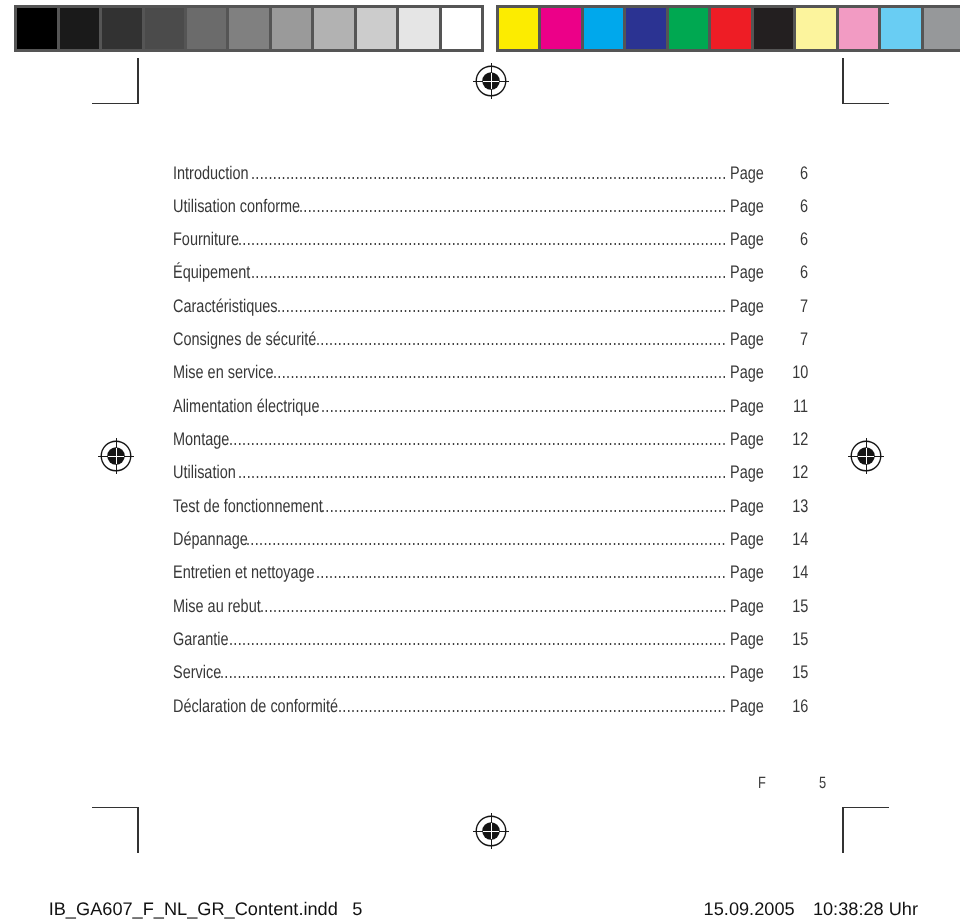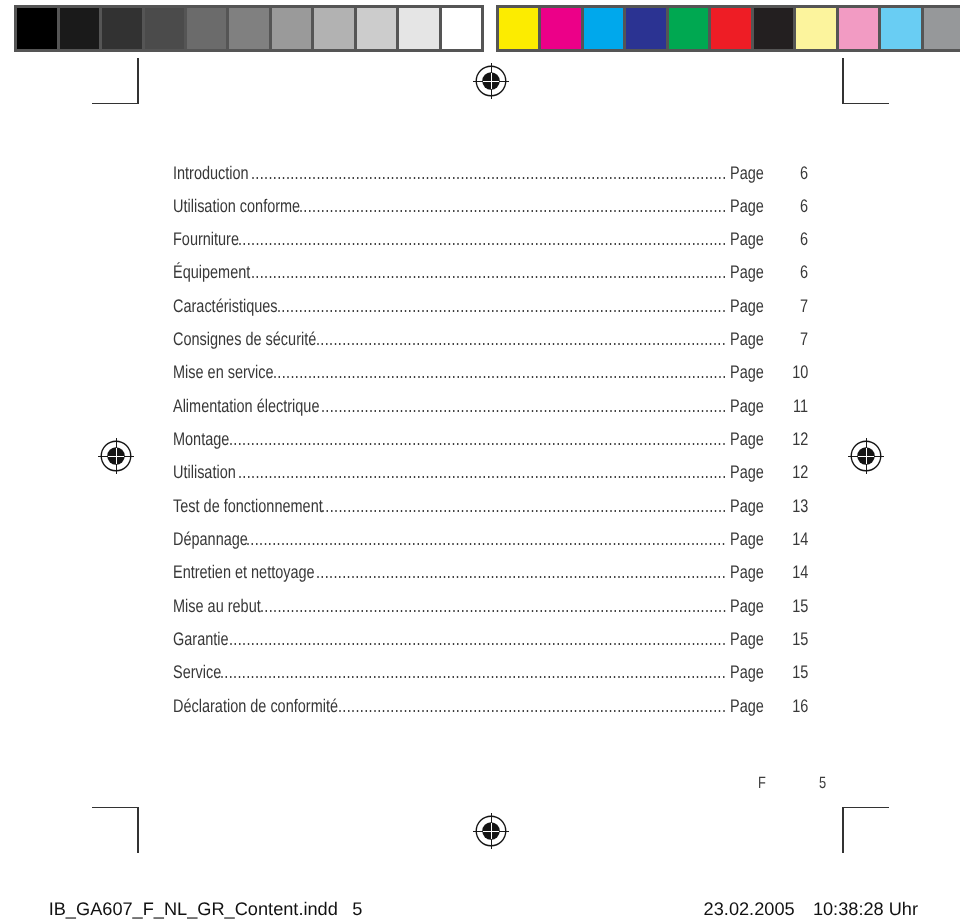--- a/index.html
+++ b/index.html
@@ -223,17 +223,17 @@
   <div id="page-footer" data-name="page-footer">
     <span data-name="language-code">F</span>
     <span id="pgnum" data-name="page-number">5</span>
   </div>
 
   <div id="slug-left" class="slug" data-name="print-filename">
     <span data-name="indd-filename">IB_GA607_F_NL_GR_Content.indd</span>
     <span id="slug-sheet" data-name="sheet-number">5</span>
   </div>
   <div id="slug-right" class="slug" data-name="print-timestamp">
-    <span data-name="print-date">23.02.2005</span>
+    <span data-name="print-date">15.09.2005</span>
     <span id="slug-time" data-name="print-time">10:38:28 Uhr</span>
   </div>
 
 </div>
 
 </body></html>

